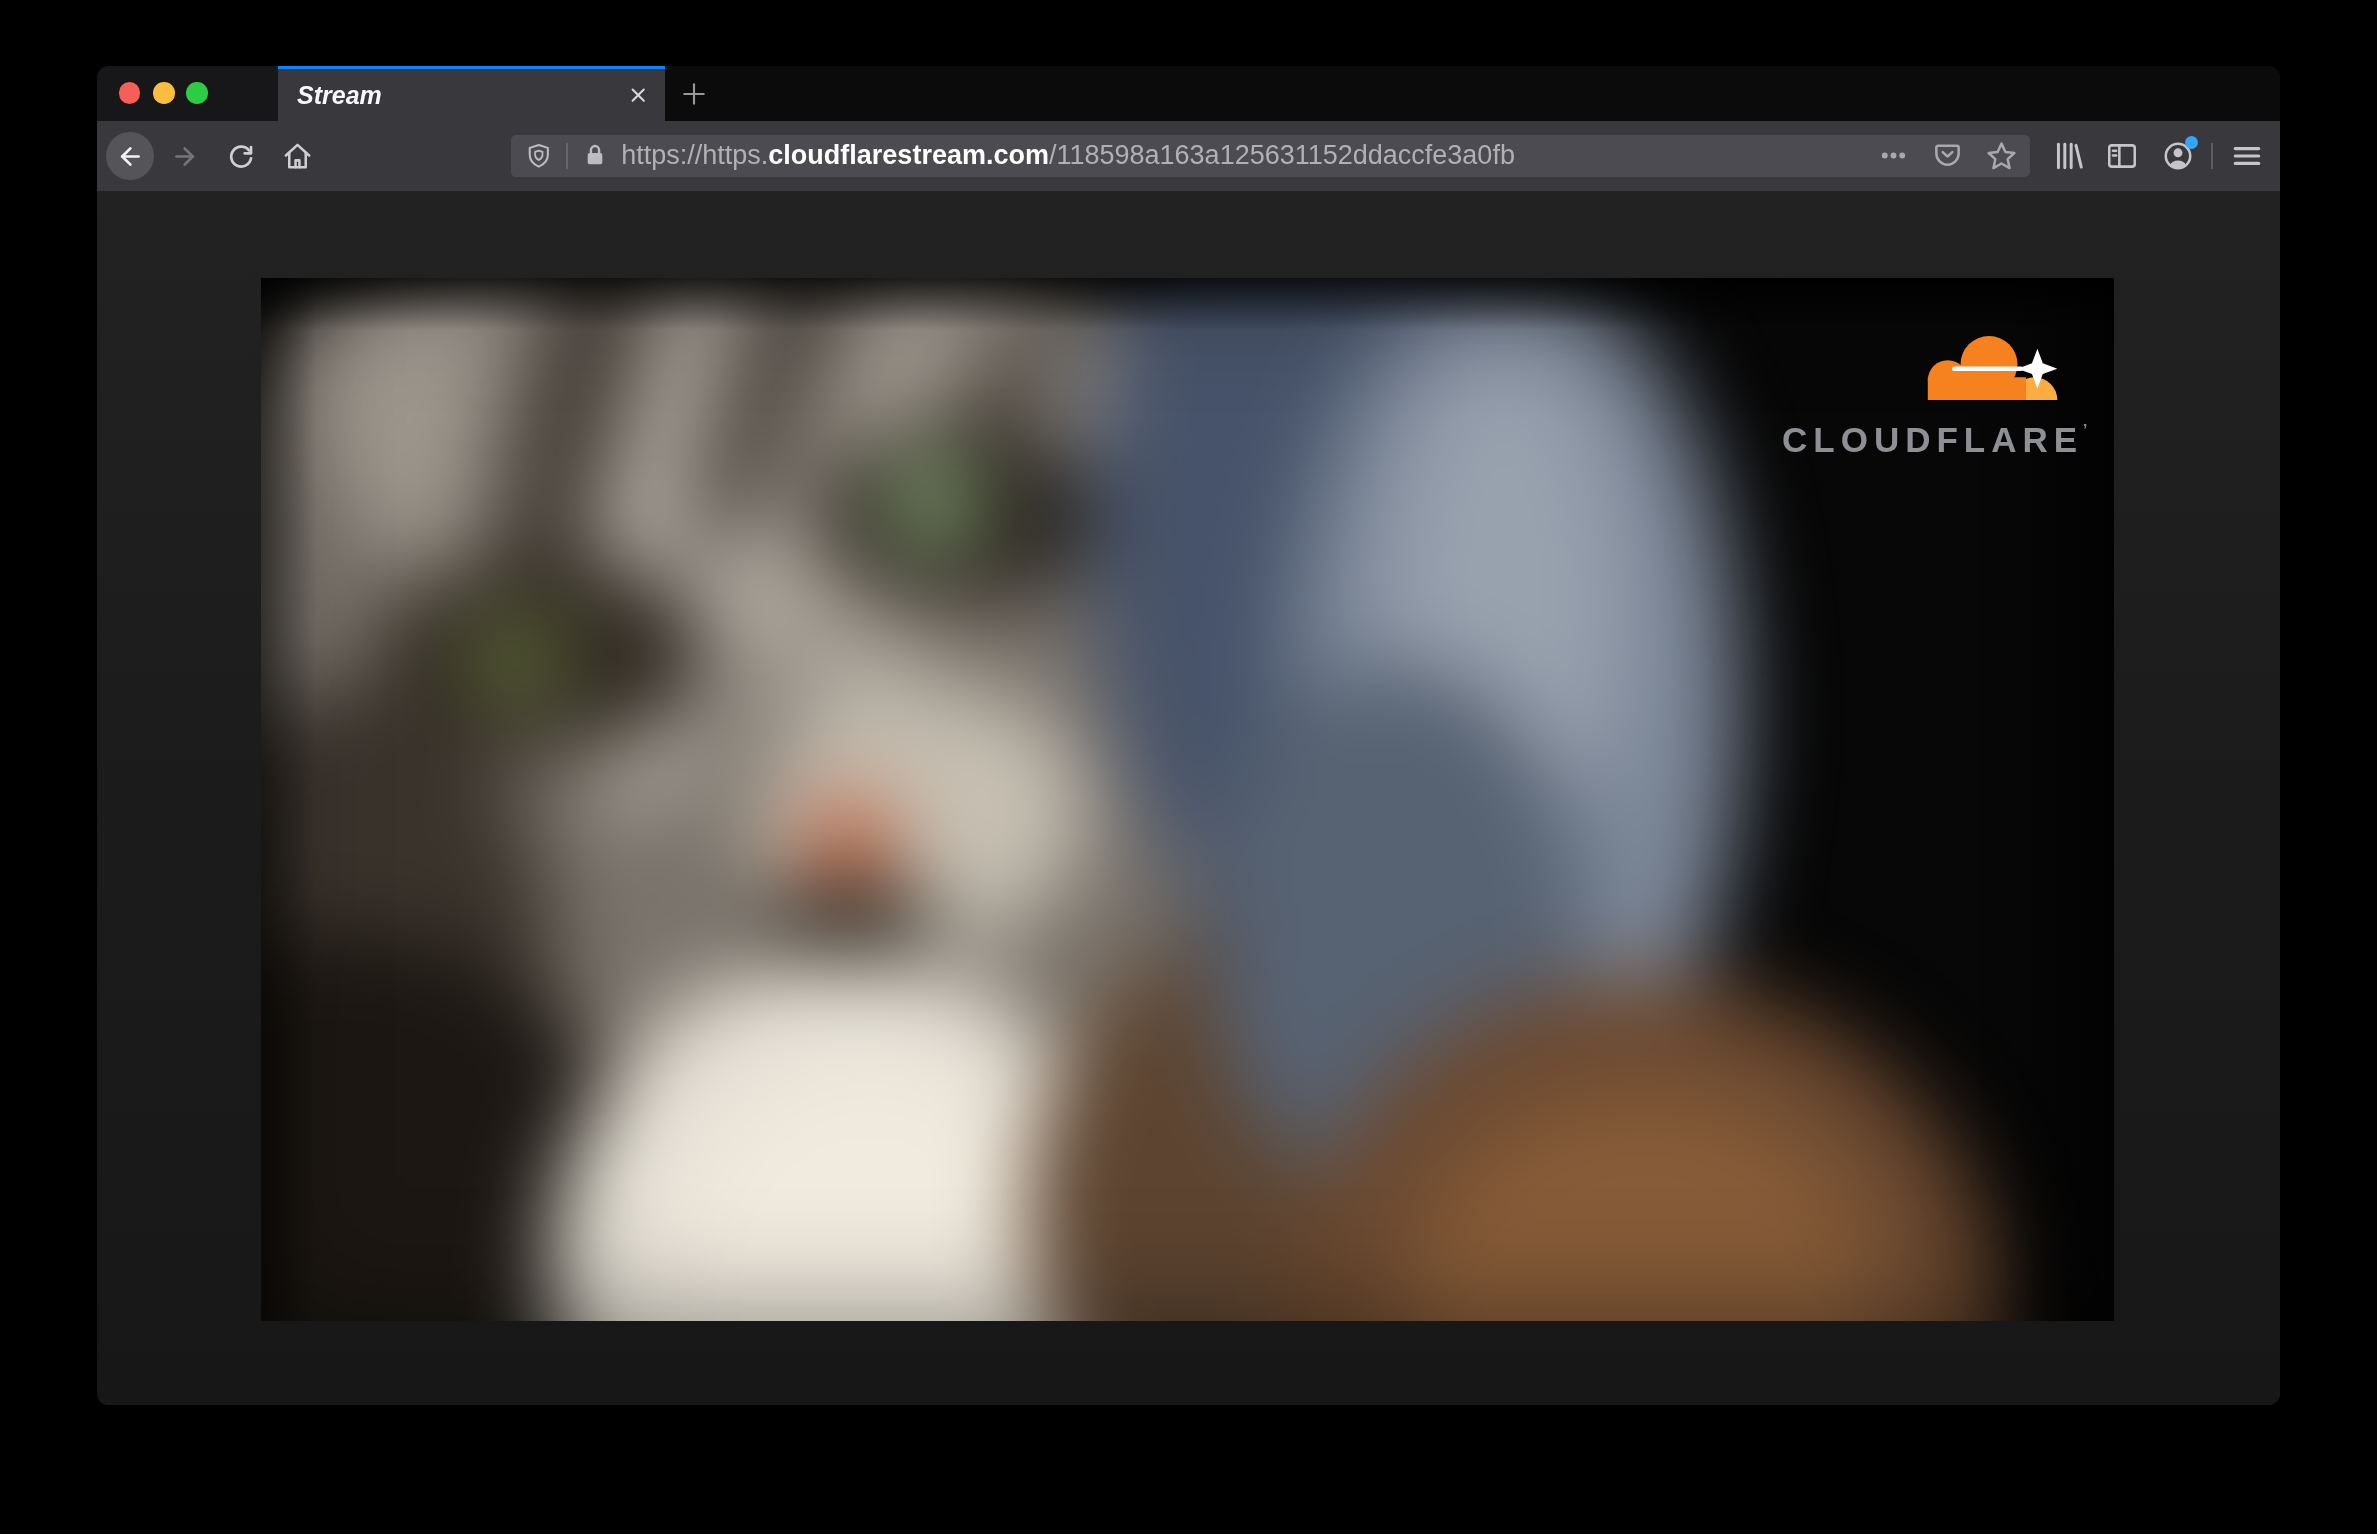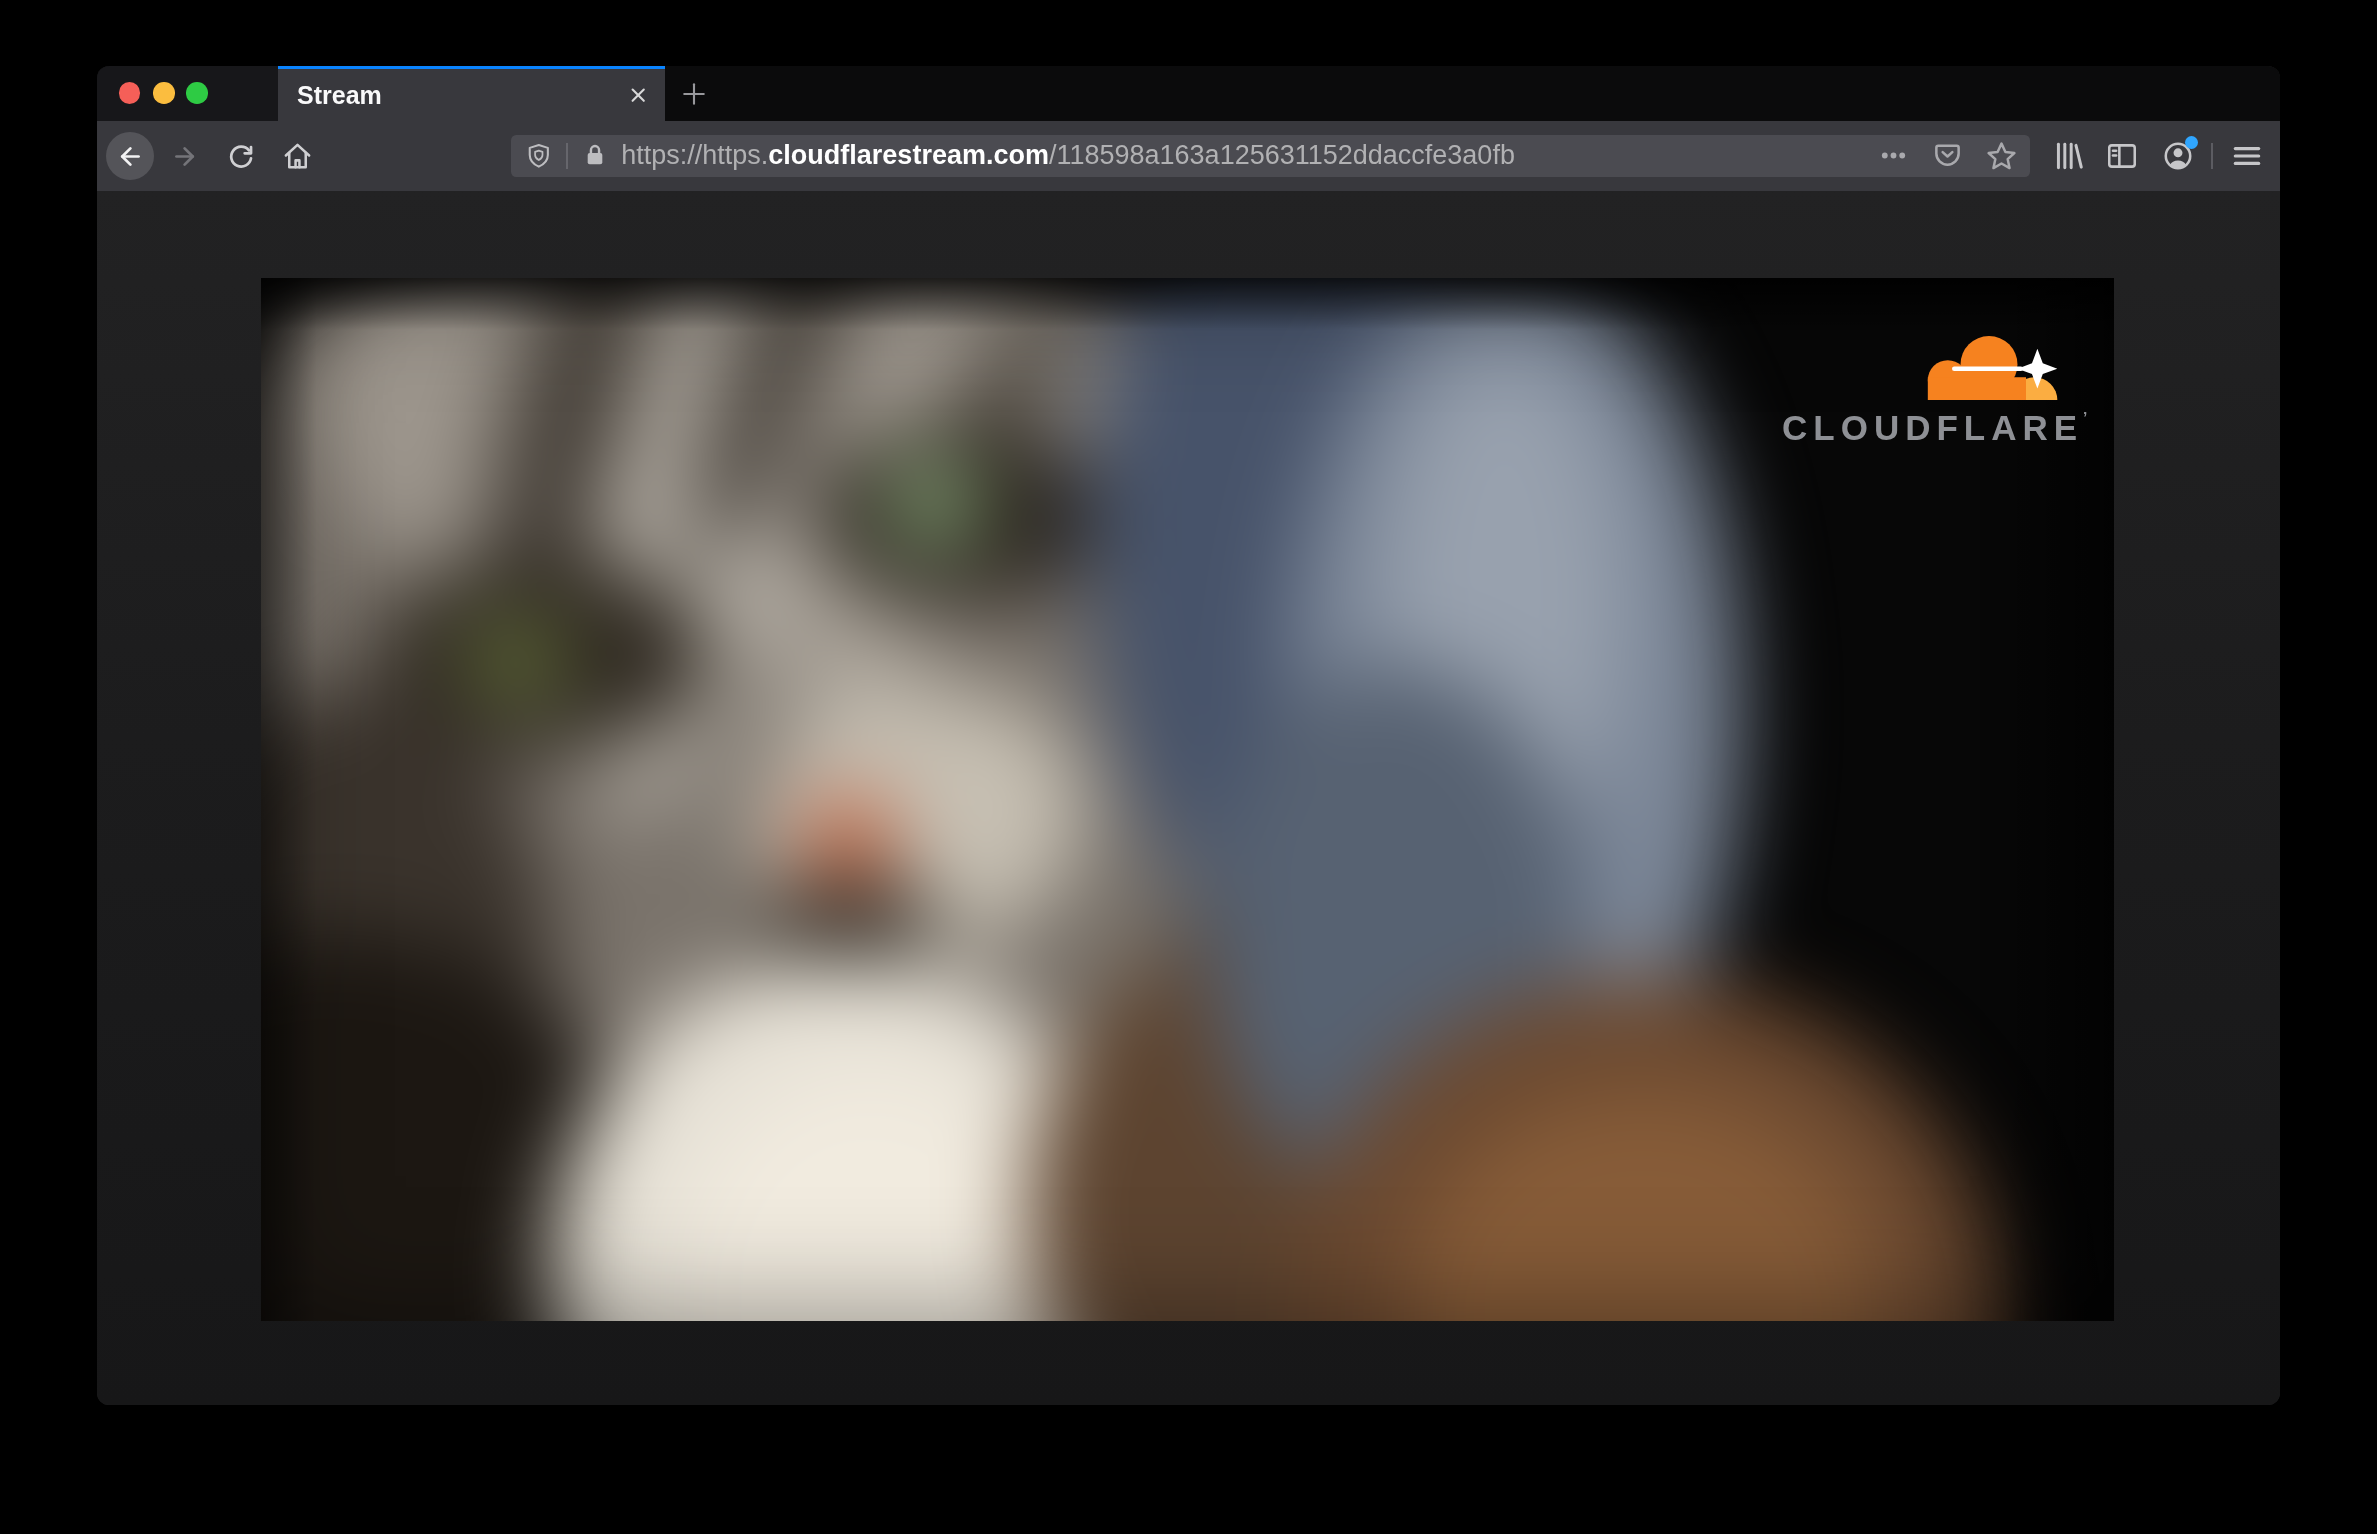--- a/index.html
+++ b/index.html
@@ -19,21 +19,21 @@
   .tl{position:absolute;top:16.4px;width:21.6px;height:21.6px;border-radius:50%;}
   .tl.red{left:21.6px;background:#f55f58;}
   .tl.yellow{left:56px;background:#fbbd3f;}
   .tl.green{left:89px;background:#2ecb44;}
   .tab{
     position:absolute;left:181px;top:0;width:387px;height:55px;background:#38383d;
     box-sizing:border-box;border-top:3.4px solid #0a84ff;
   }
   .tab-title{
     position:absolute;left:19px;top:0;height:52px;line-height:52px;
-    color:#f9f9fa;font-size:25px;font-weight:600;white-space:nowrap;
+    color:#f9f9fa;font-size:25px;font-weight:600;white-space:nowrap;font-style:italic;
   }
   .tab-close{position:absolute;right:15.5px;top:14.7px;width:22.4px;height:22.4px;color:#d7d7d8;}
   .newtab-button{position:absolute;left:584px;top:14.7px;width:26px;height:26px;color:#98989c;}
   
   .toolbar{position:absolute;left:0;top:55px;width:100%;height:70px;background:#38383d;}
   .tool-button{position:absolute;display:flex;align-items:center;justify-content:center;}
   .back-button{left:8.6px;top:11.2px;width:48px;height:48px;border-radius:50%;background:#545459;color:#f2f2f3;}
   .fwd-button{left:72px;top:19px;width:33px;height:33px;color:#747479;}
   .reload-button{left:128px;top:19px;width:33px;height:33px;color:#cfcfd2;}
   .home-button{left:184px;top:19px;width:33px;height:33px;color:#cfcfd2;}
@@ -102,21 +102,21 @@
     background:
       linear-gradient(180deg,rgba(0,0,0,.75) 0%,rgba(0,0,0,0) 5%),
       linear-gradient(90deg,rgba(0,0,0,.45) 0%,rgba(0,0,0,0) 3%),
       linear-gradient(270deg,rgba(0,0,0,.55) 0%,rgba(0,0,0,0) 6%);
     box-shadow:inset 0 0 121px rgba(0,0,0,.45);
   }
   
   .cf-logo{position:absolute;top:48px;right:48px;width:284px;text-align:right;z-index:3;}
   .cf-cloud{width:148px;height:74px;margin-right:3.4px;}
   .cf-word{
-    margin-top:5px;font-size:35px;font-weight:700;letter-spacing:6px;
+    margin-top:17px;font-size:35px;font-weight:700;letter-spacing:6px;
     color:#8e9095;white-space:nowrap;
   }
   .cf-word .tm{font-size:15.5px;vertical-align:top;letter-spacing:0;}
   svg{display:block;}
 </style>
 </head>
 <body>
 
 <div class="browser-window">
 

